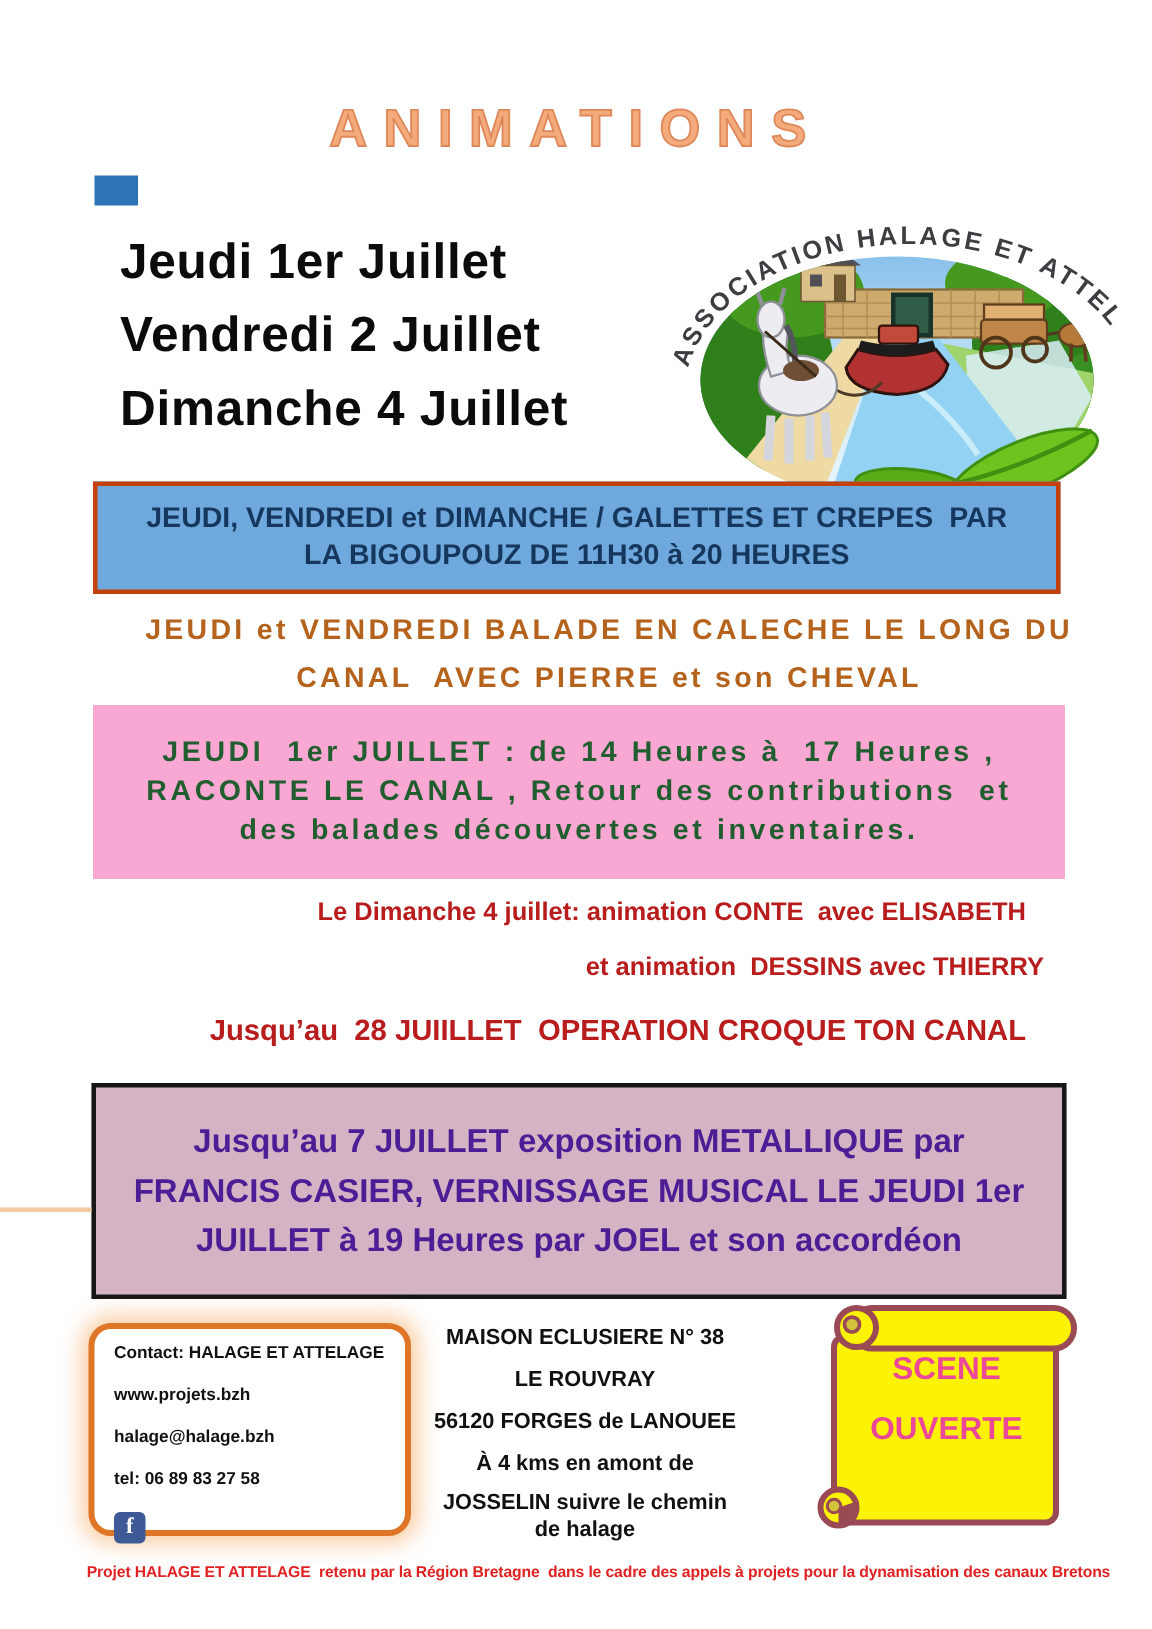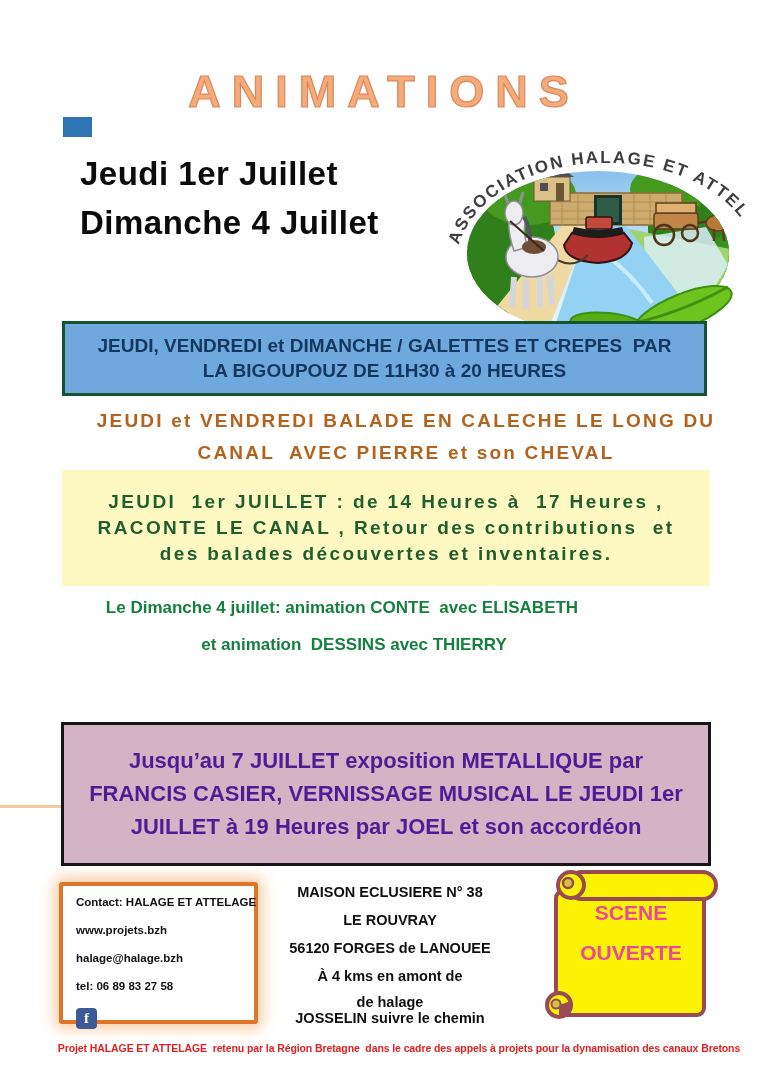--- a/index.html
+++ b/index.html
@@ -1,58 +1,58 @@
 <!DOCTYPE html>
 <html><head>
 <meta charset="utf-8">
 <style>
   html,body{margin:0;padding:0;background:#888;}
   #page{position:relative;width:768px;height:1086px;background:#ffffff;overflow:hidden;
         font-family:"Liberation Sans","DejaVu Sans",sans-serif;margin:0 auto;}
   .abs{position:absolute;}
   .line{white-space:pre;}
 
-  .title{left:0;width:768px;top:66px;text-align:center;font-size:45px;font-weight:800;
+  .title{left:0;width:768px;top:66px;text-align:center;font-size:35px;font-weight:800;
          letter-spacing:11px;color:#f4ab7c;-webkit-text-stroke:1.2px #de8758;}
 
   .mini-blue{left:63px;top:117px;width:29px;height:20px;background:#2e74b5;}
 
   .dates{left:80px;top:149px;}
   .date-line{font-size:33px;font-weight:800;line-height:49px;color:#0b0b0b;letter-spacing:.5px;}
 
   .logo{left:448px;top:128px;width:300px;height:202px;}
   .logo svg{overflow:visible;}
 
   .blue-box{left:62px;top:321px;width:645px;height:75px;box-sizing:border-box;
-            border:3px solid #14532d;background:#6fa8dc;display:flex;flex-direction:column;
+            border:3px solid #c2410c;background:#6fa8dc;display:flex;flex-direction:column;
             align-items:center;justify-content:center;gap:3px;
             font-size:19px;font-weight:800;color:#16375d;}
 
   .caleche{left:0;width:768px;top:405px;text-align:center;font-size:19px;font-weight:800;
            letter-spacing:2.2px;color:#b5621c;line-height:32px;padding-left:22px;}
 
   .yellow-box{left:62px;top:470px;width:648px;height:116px;box-sizing:border-box;
-              background:#fef9c3;display:flex;flex-direction:column;align-items:center;
+              background:#f9a8d4;display:flex;flex-direction:column;align-items:center;
               justify-content:center;gap:4px;font-size:19px;font-weight:800;
               letter-spacing:2.4px;color:#215e2f;}
 
-  .red-note{left:0;width:684px;text-align:center;font-weight:700;color:#15803d;}
+  .red-note{left:0;width:684px;text-align:right;font-weight:700;color:#b91c1c;}
   .red1{top:598px;font-size:17px;}
   .red2{top:635px;font-size:17px;padding-left:12px;}
   .red3{top:676px;font-size:19.5px;font-weight:800;}
 
   .pink-box{left:61px;top:722px;width:650px;height:144px;box-sizing:border-box;
             border:3px solid #161616;background:#d4b4c4;display:flex;flex-direction:column;
             align-items:center;justify-content:center;gap:7px;
             font-size:22px;font-weight:800;color:#4c1d95;}
 
   .left-rule{left:0;top:805px;width:61px;height:3px;background:#f2c9a2;}
 
-  .contact-box{left:59px;top:882px;width:199px;height:142px;box-sizing:border-box;
-               border:4px solid #df7627;border-radius:3px;background:#fff;
+  .contact-box{left:59px;top:882px;width:215px;height:142px;box-sizing:border-box;
+               border:4px solid #df7627;border-radius:15px;background:#fff;
                box-shadow:0 0 14px 5px rgba(246,167,95,.55);
                padding:10px 0 0 13px;font-size:11.5px;font-weight:700;color:#111;}
   .contact-line{height:13px;margin-bottom:15px;}
   .fb{width:21px;height:21px;border-radius:4px;background:#3d5a96;color:#fff;
       display:flex;align-items:center;justify-content:center;
       font-size:15px;font-weight:800;font-family:"Liberation Serif",serif;}
 
   .address{left:260px;top:884px;width:260px;text-align:center;font-size:14.5px;
            font-weight:800;color:#101010;}
   .addr-line{line-height:16px;}
@@ -69,20 +69,21 @@
 <body>
 
 <div id="page">
 
   <div class="abs title line">ANIMATIONS</div>
 
   <div class="abs mini-blue"></div>
 
   <div class="abs dates">
     <div class="date-line line">Jeudi 1er Juillet</div>
+    <div class="date-line line">Vendredi 2 Juillet</div>
     <div class="date-line line">Dimanche 4 Juillet</div>
   </div>
 
   <div class="abs logo">
     <svg viewBox="0 0 300 200" width="300" height="202">
       <defs>
         <linearGradient id="skyg" x1="0" x2="0" y1="0" y2="1">
           <stop offset="0" stop-color="#79b7e8"></stop>
           <stop offset="0.6" stop-color="#cfeafa"></stop>
           <stop offset="1" stop-color="#eef8fe"></stop>
@@ -167,20 +168,21 @@
   </div>
 
   <div class="abs yellow-box">
     <div class="line">JEUDI  1er JUILLET : de 14 Heures à  17 Heures ,</div>
     <div class="line">RACONTE LE CANAL , Retour des contributions  et</div>
     <div class="line">des balades découvertes et inventaires.</div>
   </div>
 
   <div class="abs red-note red1 line">Le Dimanche 4 juillet: animation CONTE  avec ELISABETH</div>
   <div class="abs red-note red2 line">et animation  DESSINS avec THIERRY</div>
+  <div class="abs red-note red3 line">Jusqu’au  28 JUIILLET  OPERATION CROQUE TON CANAL</div>
 
   <div class="abs pink-box">
     <div class="line">Jusqu’au 7 JUILLET exposition METALLIQUE par</div>
     <div class="line">FRANCIS CASIER, VERNISSAGE MUSICAL LE JEUDI 1er</div>
     <div class="line">JUILLET à 19 Heures par JOEL et son accordéon</div>
   </div>
 
   <div class="abs left-rule"></div>
 
   <div class="abs contact-box">
@@ -189,22 +191,22 @@
     <div class="contact-line line">halage@halage.bzh</div>
     <div class="contact-line line">tel: 06 89 83 27 58</div>
     <div class="fb">f</div>
   </div>
 
   <div class="abs address">
     <div class="addr-line mb12 line">MAISON ECLUSIERE N° 38</div>
     <div class="addr-line mb12 line">LE ROUVRAY</div>
     <div class="addr-line mb12 line">56120 FORGES de LANOUEE</div>
     <div class="addr-line mb10 line">À 4 kms en amont de</div>
+    <div class="addr-line mb2 line">JOSSELIN suivre le chemin</div>
     <div class="addr-line line">de halage</div>
-    <div class="addr-line mb2 line">JOSSELIN suivre le chemin</div>
   </div>
 
   <div class="abs scroll">
     <svg viewBox="0 0 180 162" width="180" height="162">
       <rect x="12" y="26" width="148" height="124" rx="7" fill="#fbf303" stroke="#9a4a55" stroke-width="4"></rect>
       <rect x="24" y="7" width="148" height="27" rx="13.5" fill="#fbf303" stroke="#9a4a55" stroke-width="4"></rect>
       <circle cx="27" cy="20" r="13" fill="#fbf303" stroke="#9a4a55" stroke-width="4"></circle>
       <circle cx="24" cy="18" r="5" fill="#d3c43c" stroke="#9a4a55" stroke-width="2.5"></circle>
       <circle cx="15" cy="140" r="12" fill="#fbf303" stroke="#9a4a55" stroke-width="4"></circle>
       <path d="M15 140 L27 136 A12.5 12.5 0 0 1 15 152 Z" fill="#9a4a55"></path>

